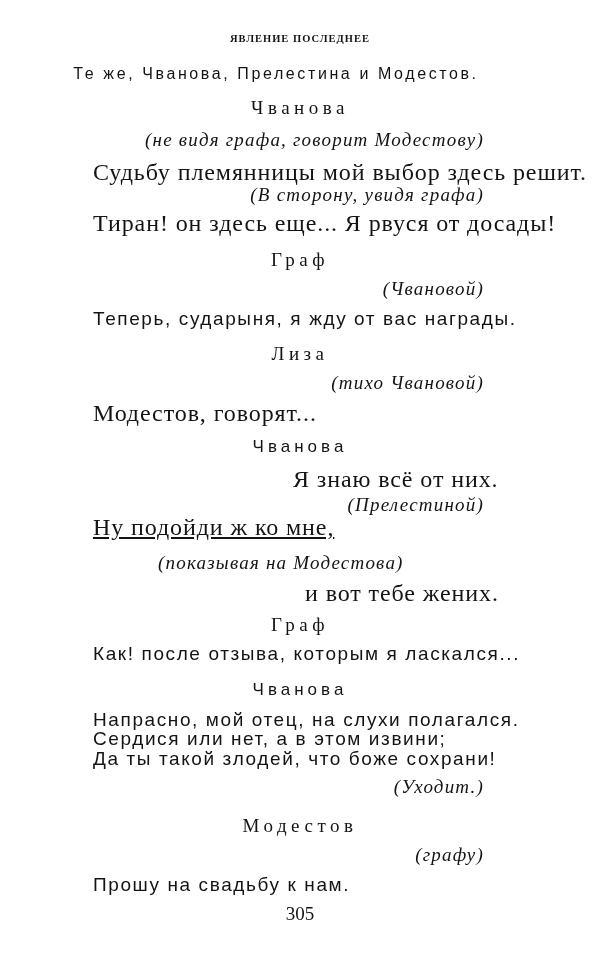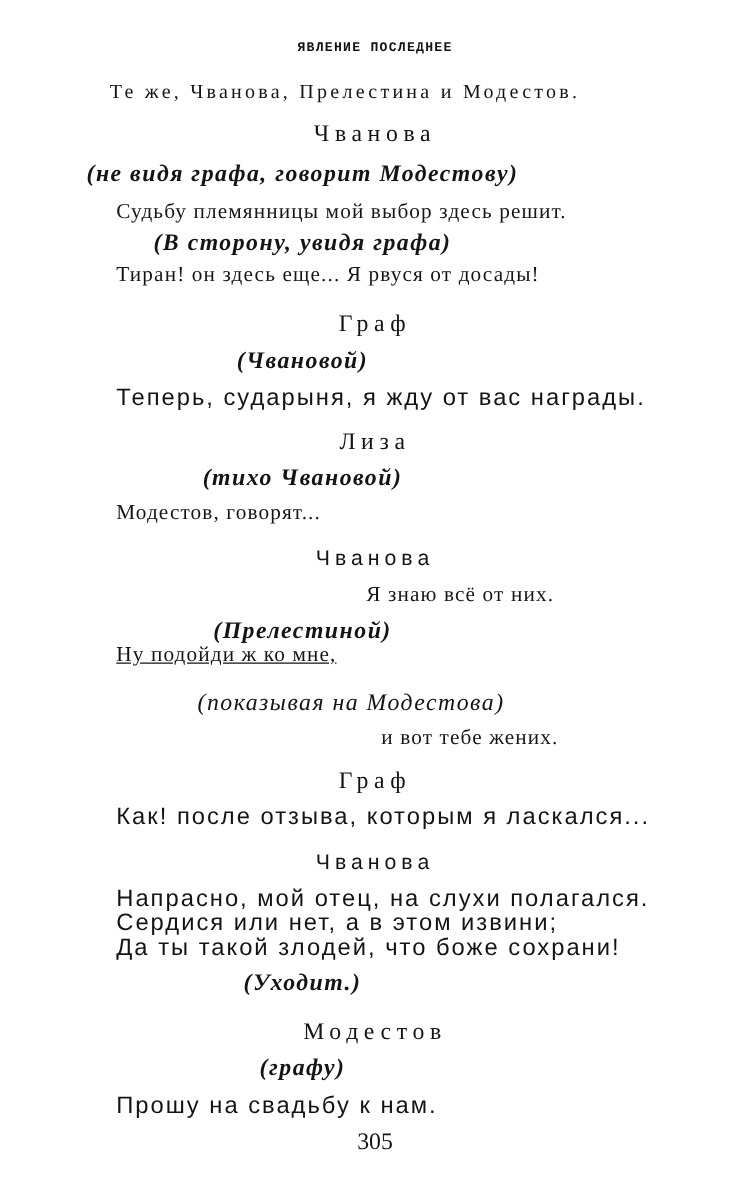--- a/index.html
+++ b/index.html
@@ -4,42 +4,42 @@
 <style>
   html, body { margin: 0; padding: 0; background: #ffffff; }
   body {
     width: 600px; height: 959px; position: relative; overflow: hidden;
     font-family: "Liberation Serif", "DejaVu Serif", serif;
     color: #141414;
   }
   .line { position: absolute; white-space: nowrap; }
   .heading {
     left: 0; width: 600px; text-align: center;
-    font-family: Liberation Mono, monospace; font-weight: bold;
+    font-family: Liberation Serif, serif; font-weight: bold;
     font-size: 10.5px; letter-spacing: 1px; top: 33px;
   }
   .cast {
     left: 0; width: 552px; text-align: center;
-    font-family: Liberation Serif, serif;
+    font-family: Liberation Sans, sans-serif;
     font-size: 16px; letter-spacing: 2.6px; top: 65px;
   }
   .speaker {
     left: 0; width: 600px; text-align: center;
     font-family: "Liberation Serif", serif;
     font-size: 19px; letter-spacing: 4.5px;
   }
   .speaker.sans {
     font-family: "Liberation Sans", "DejaVu Sans", sans-serif;
     font-size: 17px; letter-spacing: 4px;
   }
   .stage {
     font-style: italic; font-size: 19px; letter-spacing: 1.2px;
   }
-  .center { left: 0; width: 484px; text-align: center; font-weight: bold; }
-  .verse { font-size: 17px; letter-spacing: 0.9px; left: 93px; }
+  .center { left: 0; width: 484px; text-align: right; }
+  .verse { font-size: 24px; letter-spacing: 0.9px; left: 93px; }
   .verse.sans {
     font-family: Liberation Sans, sans-serif;
     font-size: 19px; letter-spacing: 1.6px;
   }
   .pagenum {
     left: 0; width: 600px; text-align: center;
     font-size: 19px; top: 903px;
   }
 </style>
 </head>

